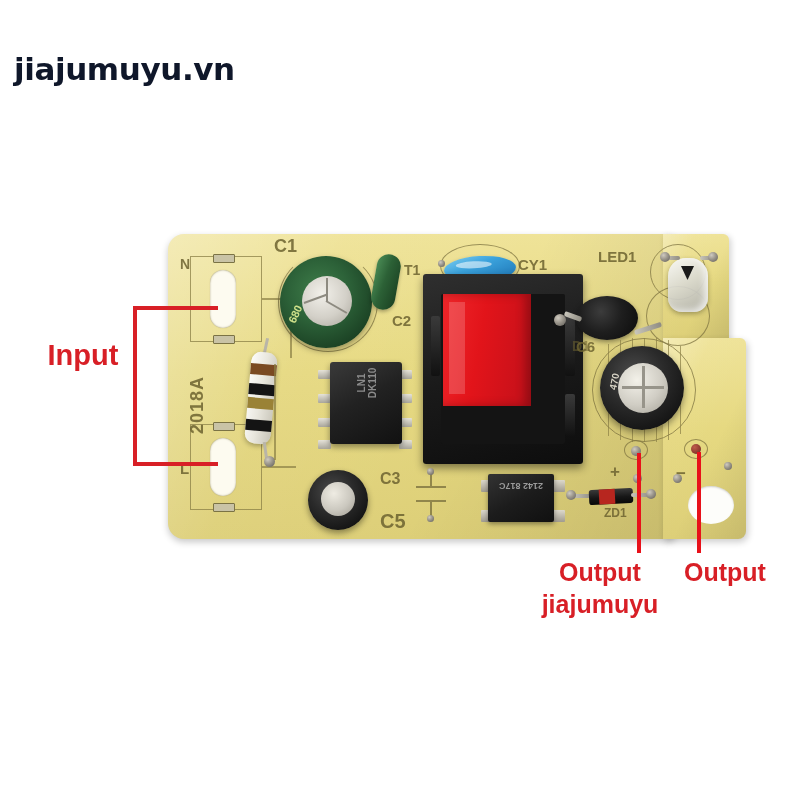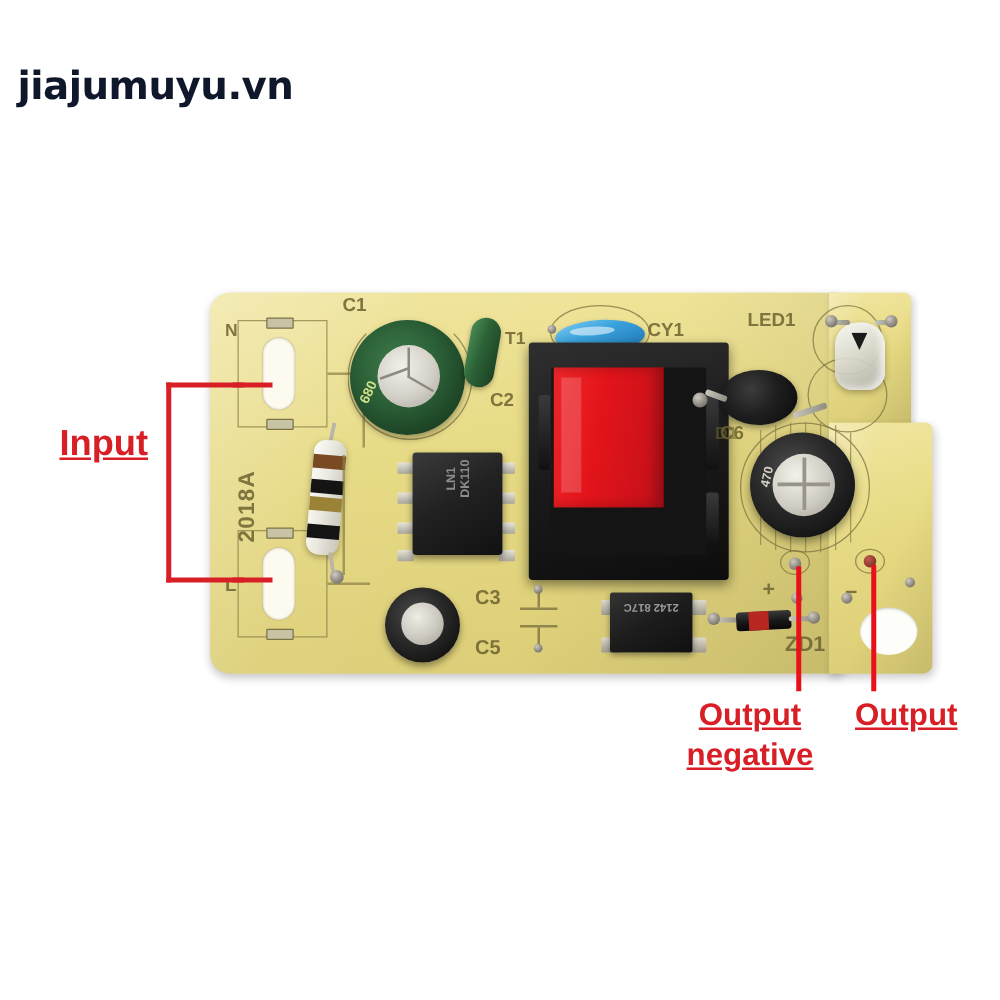--- a/index.html
+++ b/index.html
@@ -30,21 +30,20 @@
     margin-top: 45px;
   }
 
   
   .anno {
     position: absolute;
     color: #d81f26;
     font-family: "Liberation Sans", sans-serif;
     font-weight: 700;
     white-space: nowrap;
-    text-decoration: underline;
   }
   #input-label {
     left: 18px;
     top: 337px;
     font-size: 29px;
     line-height: 36px;
     text-align: center;
     width: 130px;
   }
   #out-pos-label {
@@ -490,21 +489,21 @@
 
     <div class="silk" style="left:12px;top:22px;font-size:14px;">N</div>
     <div class="silk" style="left:12px;top:226px;font-size:15px;">L</div>
     <div class="silk silk-rot" style="left:19px;top:200px;font-size:18px;letter-spacing:1px;">2018A</div>
 
     <div class="silkline" style="left:94px;top:64px;width:28px;height:1.5px;"></div>
     <div class="silkline" style="left:94px;top:232px;width:34px;height:1.5px;"></div>
     <div class="silkline" style="left:122px;top:64px;width:1.5px;height:60px;"></div>
 
     <div class="silkcircle" style="left:110px;top:18px;width:100px;height:100px;border-top-color:transparent;"></div>
-    <div class="silk" style="left:106px;top:2px;font-size:15px;">C1</div>
+    <div class="silk" style="left:106px;top:2px;font-size:18px;">C1</div>
 
     <div id="c1">
       <div id="c1-top">
         <div id="c1-vent-a"></div>
         <div id="c1-vent-b"></div>
         <div id="c1-vent-c"></div>
       </div>
       <div class="c1-stripe" style="left:6px;top:52px;transform:rotate(-65deg);">680</div>
     </div>
 
@@ -549,21 +548,21 @@
       <div class="rband" style="top:68px;background:#141414;"></div>
     </div>
     <div id="rf-lead-b" style="left:96px;top:208px;height:18px;transform:rotate(-8deg);"></div>
     <div class="solderdot" style="left:96px;top:222px;width:11px;height:11px;"></div>
     <div class="silkline" style="left:106px;top:130px;width:1.5px;height:96px;"></div>
 
     <div id="c3">
       <div id="c3-top"></div>
     </div>
     <div class="silk" style="left:212px;top:236px;font-size:16px;">C3</div>
-    <div class="silk" style="left:212px;top:276px;font-size:16px;">C5</div>
+    <div class="silk" style="left:212px;top:276px;font-size:20px;">C5</div>
 
     <div class="capsym-line" style="left:262px;top:238px;width:1.6px;height:14px;"></div>
     <div class="capsym-line" style="left:248px;top:252px;width:30px;height:2px;"></div>
     <div class="capsym-line" style="left:248px;top:266px;width:30px;height:2px;"></div>
     <div class="capsym-line" style="left:262px;top:268px;width:1.6px;height:14px;"></div>
     <div class="solderdot" style="left:259px;top:234px;width:7px;height:7px;"></div>
     <div class="solderdot" style="left:259px;top:281px;width:7px;height:7px;"></div>
 
     <div class="opto-pad" style="left:313px;top:246px;"></div>
     <div class="opto-pad" style="left:313px;top:276px;"></div>
@@ -617,41 +616,41 @@
     <div class="solderdot" style="left:465px;top:240px;width:9px;height:9px;"></div>
     <div class="solderdot" style="left:505px;top:240px;width:9px;height:9px;"></div>
 
     <div class="wire" style="left:404px;top:260px;width:20px;height:4px;"></div>
     <div id="zd1">
       <div id="zd1-band"></div>
     </div>
     <div class="wire" style="left:463px;top:259px;width:20px;height:4px;"></div>
     <div class="solderdot" style="left:398px;top:256px;width:10px;height:10px;"></div>
     <div class="solderdot" style="left:478px;top:255px;width:10px;height:10px;"></div>
-    <div class="silk" style="left:460px;top:272px;font-size:17px;">ZD1</div>
+    <div class="silk" style="left:436px;top:272px;font-size:12px;">ZD1</div>
 
     <div class="hole" style="left:520px;top:252px;width:46px;height:38px;"></div>
 
     <div class="solderdot" style="left:556px;top:228px;width:8px;height:8px;"></div>
 
   </div>
 
   <div id="input-bracket"></div>
   <div class="stub" id="stub-n"></div>
   <div class="stub" id="stub-l"></div>
 
   <div class="anno" id="input-label">
     <div>Input</div>
   </div>
 
   <div class="pointer" id="ptr-pos"></div>
   <div class="pointer" id="ptr-neg"></div>
 
   <div class="anno" id="out-pos-label">
     <div>Output</div>
-    <div>negative</div>
+    <div>jiajumuyu</div>
   </div>
 
   <div class="anno" id="out-neg-label">
     <div>Output</div>
   </div>
 
 </div>
 
 </body></html>

